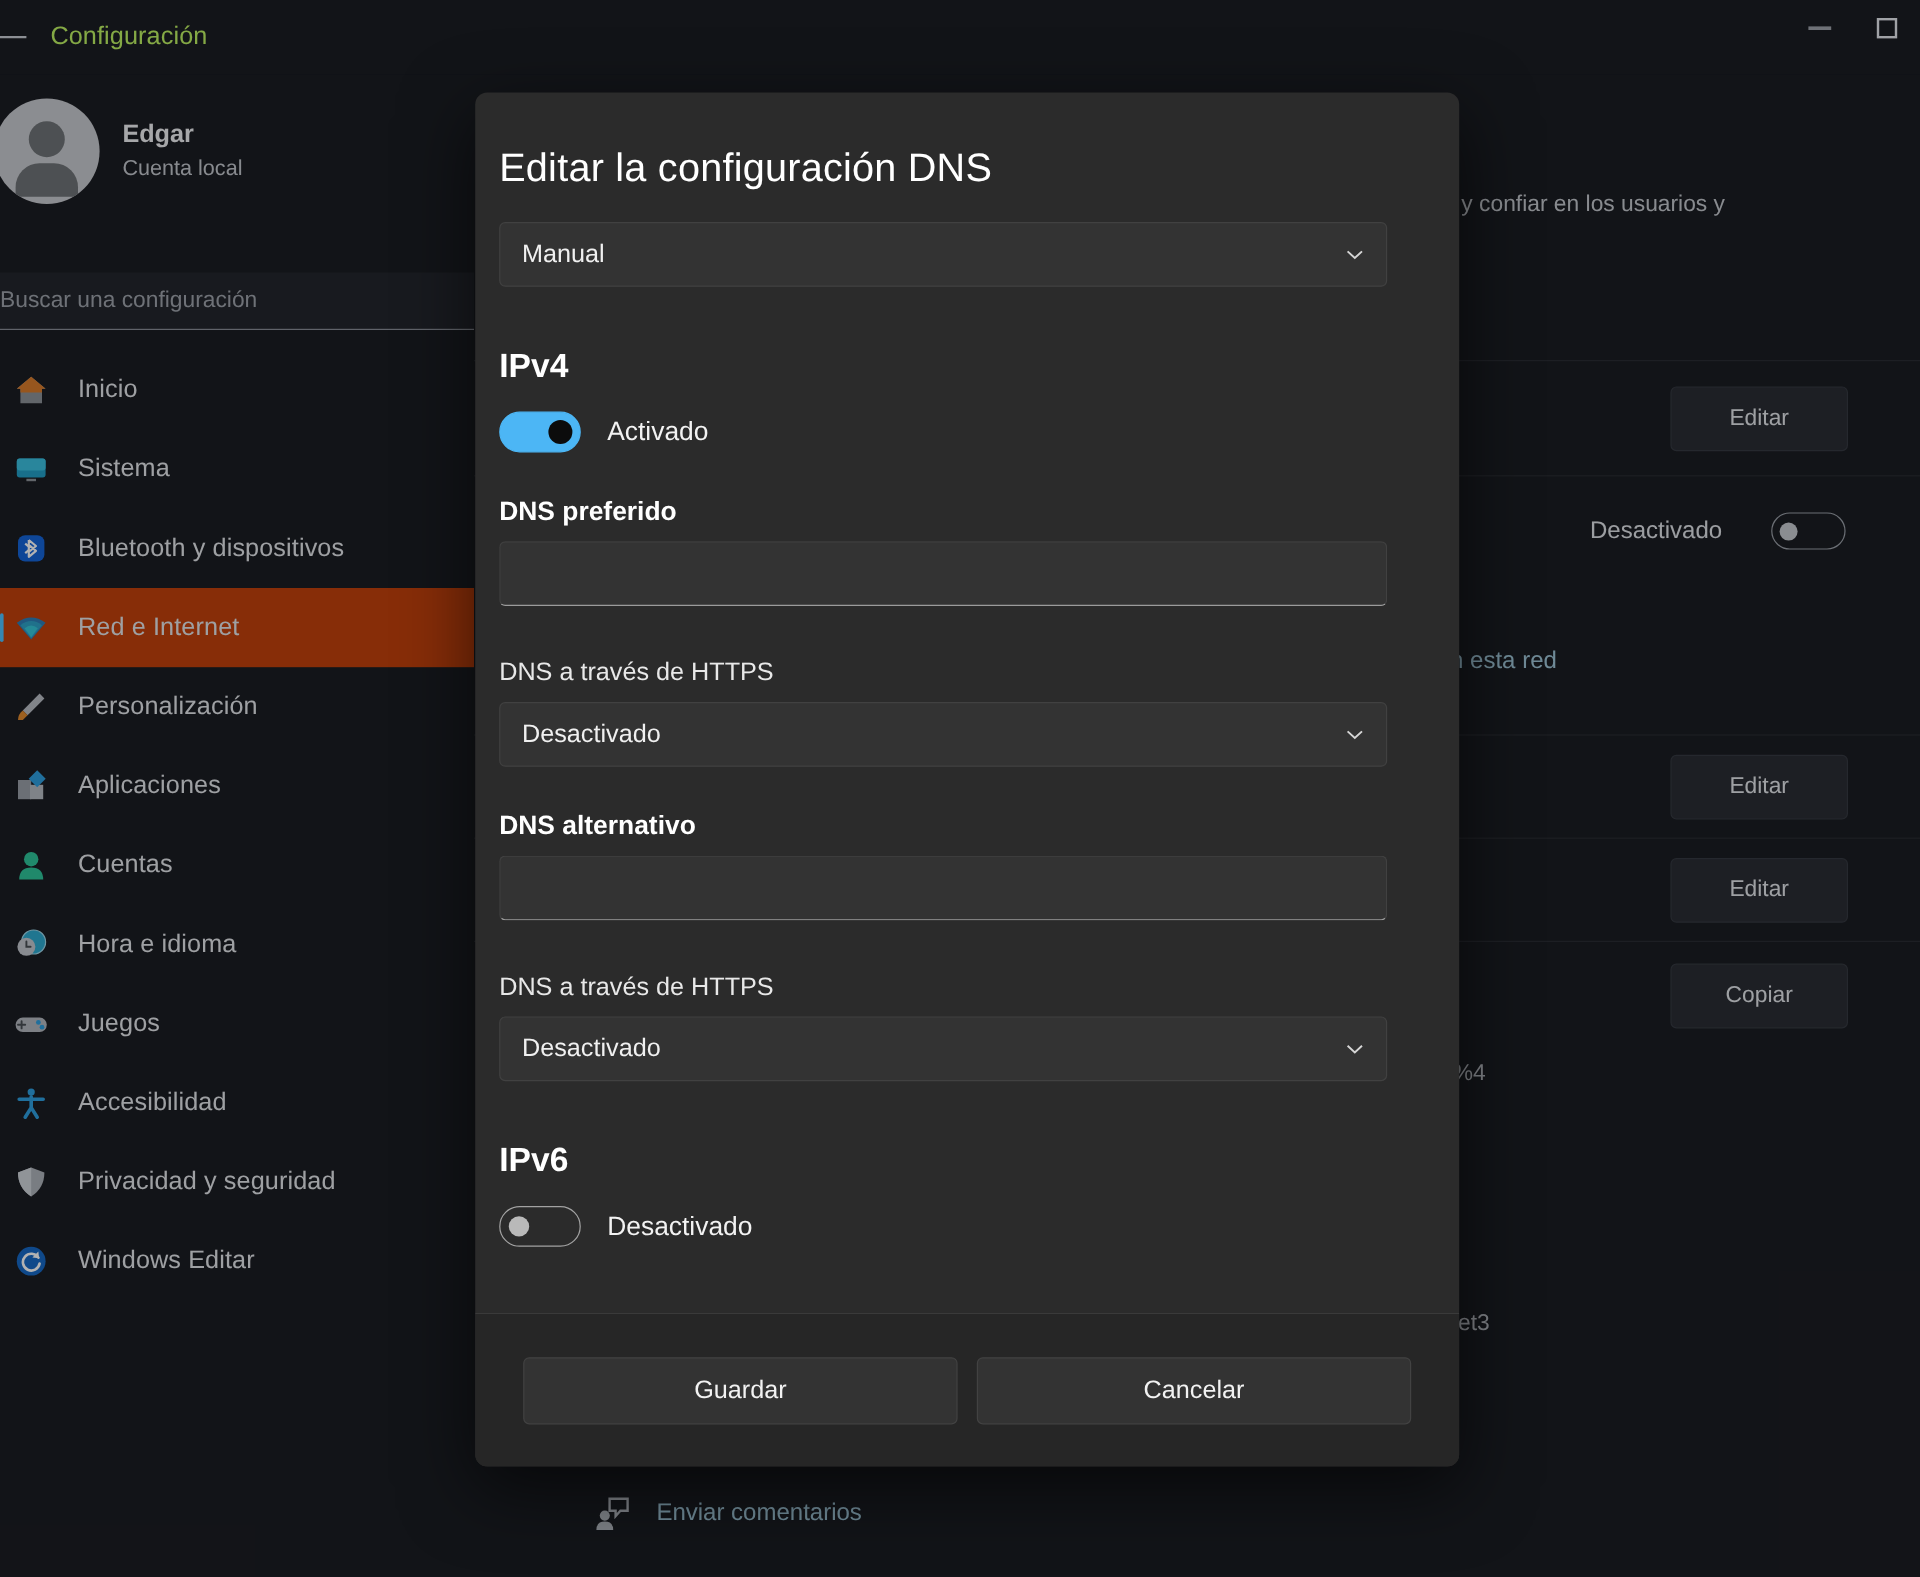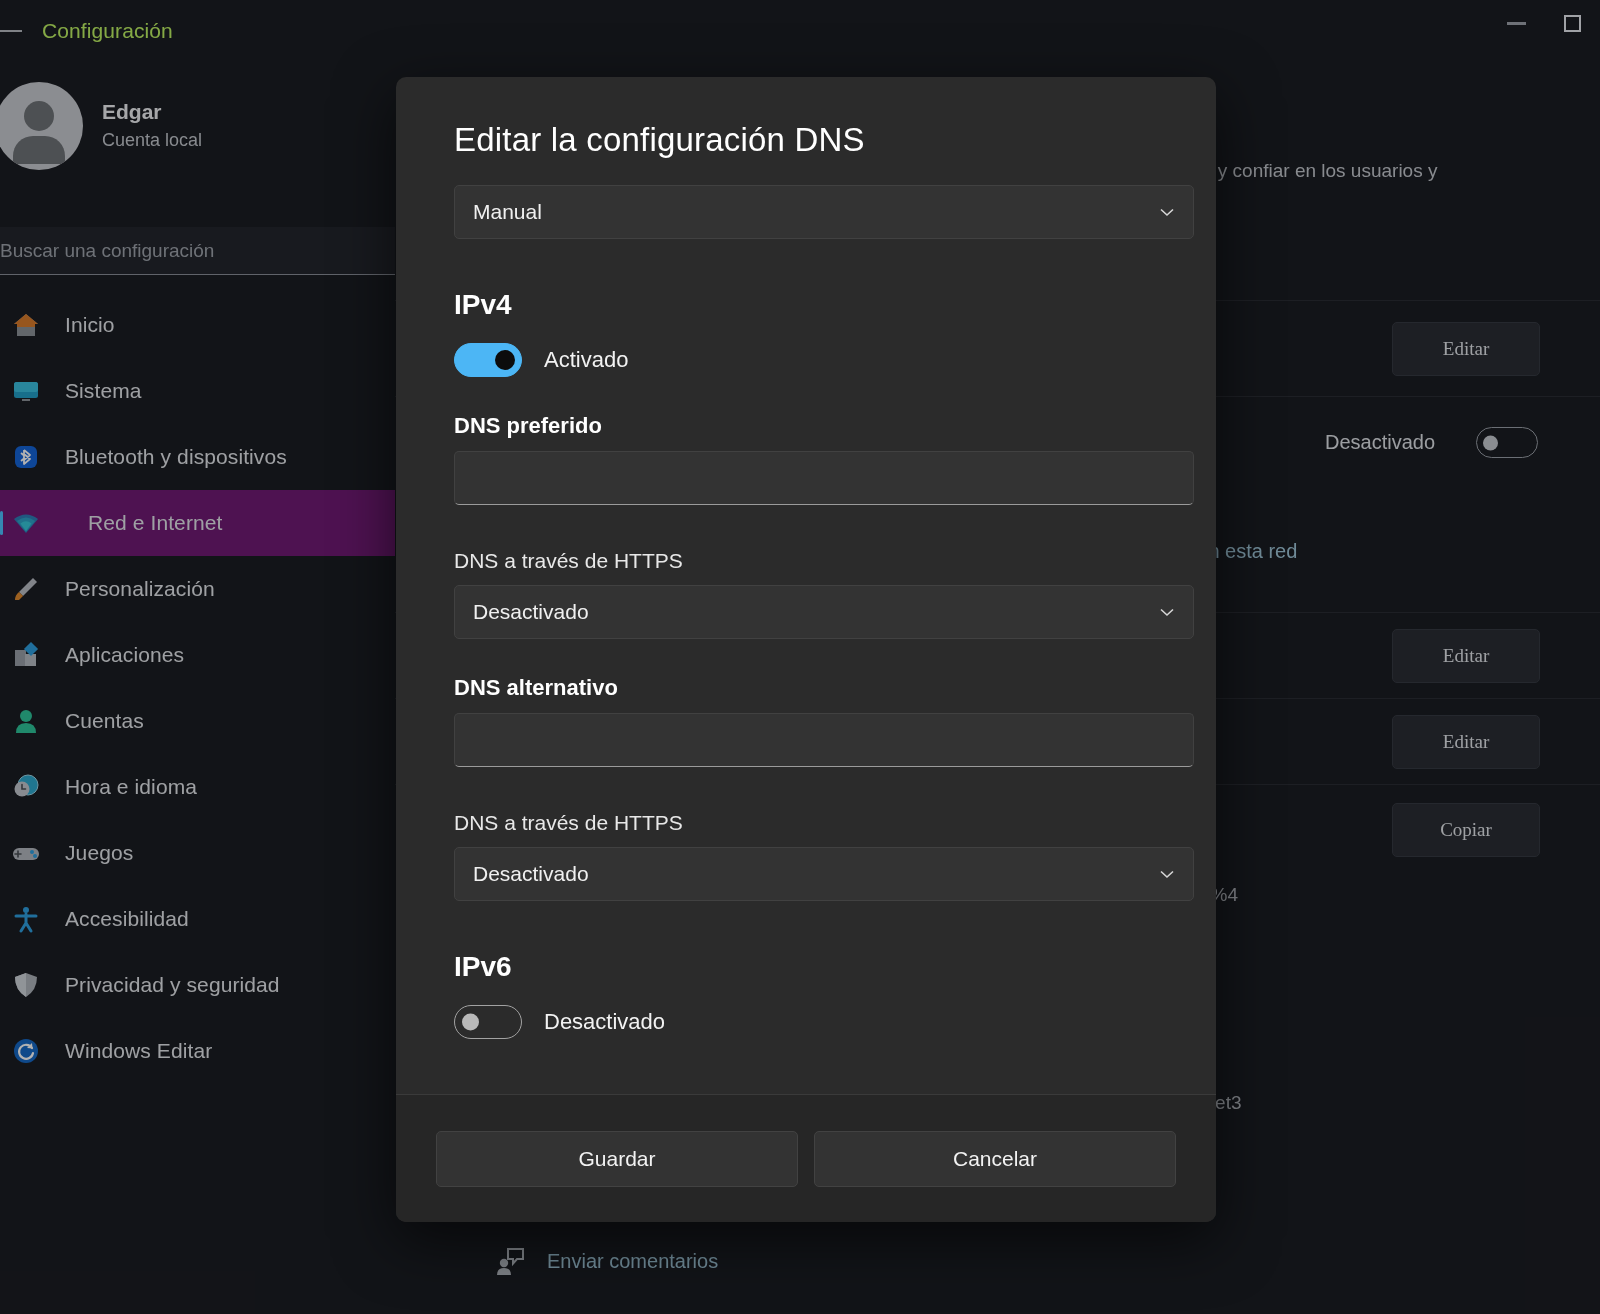--- a/index.html
+++ b/index.html
@@ -146,21 +146,21 @@
   .search-input::placeholder { color: #9ea3ab; opacity: 1; }
 
   .nav { position: absolute; left: 0; top: 230px; width: 395px; }
   .nav-item {
     position: relative;
     height: 66px;
     display: flex;
     align-items: center;
     padding-left: 6px;
   }
-  .nav-item.active { background: #701a75; gap: 23px; }
+  .nav-item.active { background: #c2410c; }
   .nav-item.active::before {
     content: "";
     position: absolute;
     left: 0; top: 50%;
     transform: translateY(-50%);
     width: 3px; height: 24px;
     background: #4cc2ff;
     border-radius: 2px;
   }
   .nav-icon {
@@ -203,21 +203,21 @@
   }
   .bg-btn {
     position: absolute;
     right: 60px;
     width: 148px; height: 54px;
     background: #2a2d34;
     border: 1px solid #363a42;
     border-radius: 5px;
     color: #e2e5ea;
     font-size: 19px;
-    font-family: Liberation Serif, serif;
+    font-family: Liberation Sans, sans-serif;
     display: flex;
     align-items: center;
     justify-content: center;
   }
   .bg-toggle-label {
     position: absolute;
     font-size: 20px;
     color: #dfe2e7;
     white-space: nowrap;
   }
@@ -276,21 +276,21 @@
     background: #2b2b2b;
     border-radius: 10px;
     box-shadow: 0 18px 60px rgba(0,0,0,0.62);
     z-index: 10;
     display: flex;
     flex-direction: column;
     overflow: hidden;
   }
   .dlg-body {
     flex: 1 1 auto;
-    padding: 44px 40px 0 58px;
+    padding: 44px 40px 0 20px;
     overflow: hidden;
   }
   .dlg-title {
     font-size: 33px;
     color: #ffffff;
     font-weight: normal;
     letter-spacing: .2px;
     margin-bottom: 26px;
   }
 

